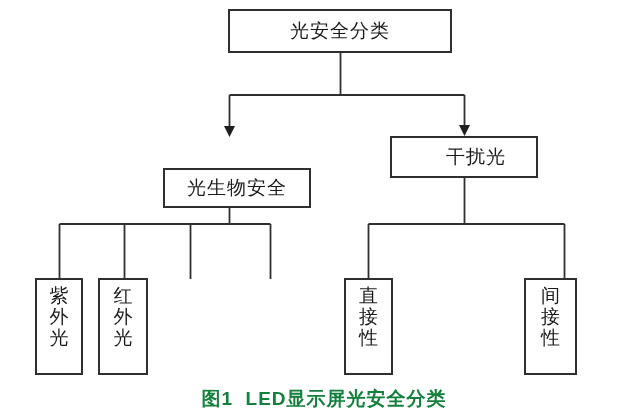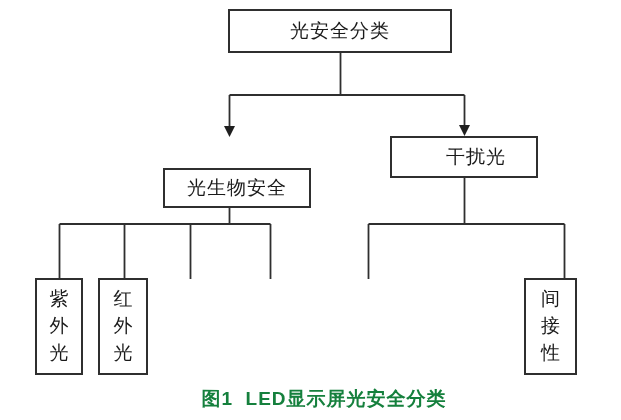--- a/index.html
+++ b/index.html
@@ -43,21 +43,21 @@
     height: 97px;
     align-items: flex-start;
     letter-spacing: 0;
   }
   .node.leaf .vtext {
     display: block;
     width: 21px;
     margin-top: 5px;
     word-break: break-all;
     text-align: center;
-    line-height: 27px;
+    line-height: 21px;
     font-size: 19px;
   }
   .node.leaf1 { left: 35px;  width: 48px; }
   .node.leaf2 { left: 98px;  width: 50px; }
   .node.leaf3 { left: 165px; width: 50px; }
   .node.leaf4 { left: 246px; width: 48px; }
   .node.leaf5 { left: 344px; width: 49px; }
   .node.leaf6 { left: 524px; width: 53px; }
   .caption {
     position: absolute;
@@ -120,20 +120,23 @@
   <div class="node leaf leaf1">
     <span class="vtext">紫外光</span>
   </div>
 
   <div class="node leaf leaf2">
     <span class="vtext">红外光</span>
   </div>
 
 
 
+  <div class="node leaf leaf5">
+    <span class="vtext">直接性</span>
+  </div>
 
   <div class="node leaf leaf6">
     <span class="vtext">间接性</span>
   </div>
 
   <div class="caption">图1  LED显示屏光安全分类</div>
 
 </div>
 
 </body></html>

